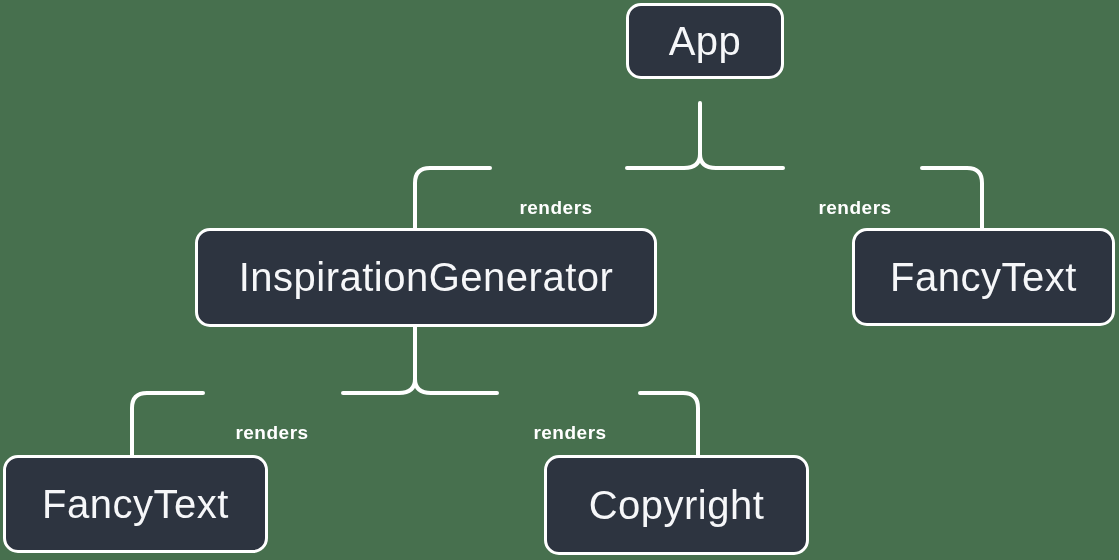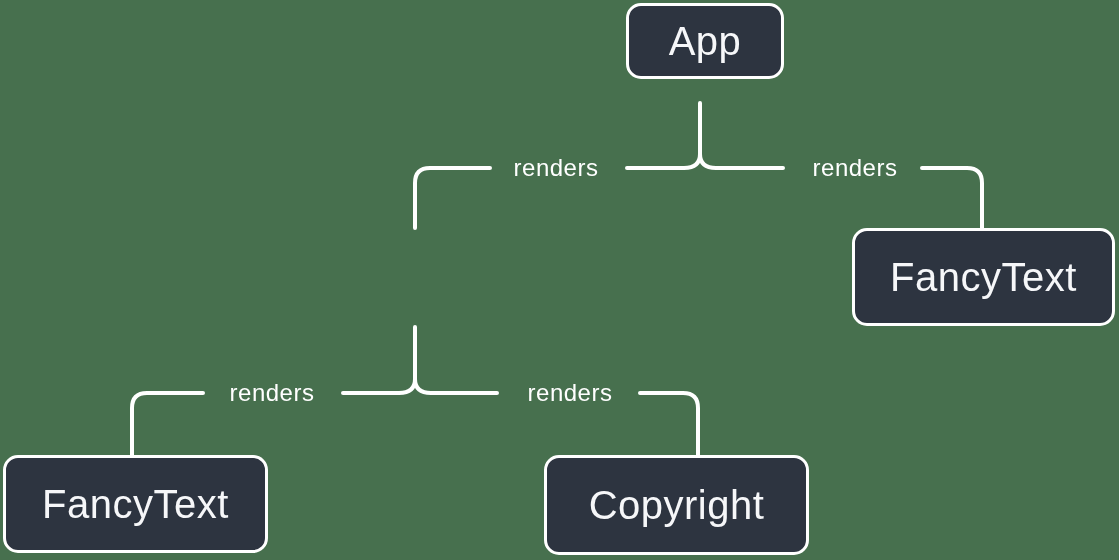--- a/index.html
+++ b/index.html
@@ -49,24 +49,25 @@
   }
   .node-app        { left: 606px; top: 3px;   width: 158px; height: 76px; margin-left: 20px; }
   .node-ig         { left: 195px; top: 228px; width: 462px; height: 99px;  }
   .node-ft-top     { left: 852px; top: 228px; width: 263px; height: 98px;  }
   .node-ft-bottom  { left: 3px;   top: 455px; width: 265px; height: 98px;  }
   .node-copyright  { left: 544px; top: 455px; width: 265px; height: 100px; }
   .edge-label {
     position: absolute;
     transform: translate(-50%, -50%);
     color: var(--edge-label-text);
-    font-size: 24px;
-    font-weight: 400;
+    font-size: 19px;
+    font-weight: 700;
     letter-spacing: 0.5px;
     white-space: nowrap;
+    margin-top: 40px;
   }
   .edge-label-1 { left: 556px; top: 168px; }
   .edge-label-2 { left: 855px; top: 168px; }
   .edge-label-3 { left: 272px; top: 393px; }
   .edge-label-4 { left: 570px; top: 393px; }
 </style>
 </head>
 <body>
 
 <div class="canvas">
@@ -85,20 +86,21 @@
 
     <path d="M 415 379 C 415 388 420 393 431 393 L 497 393"></path>
 
     <path d="M 203 393 L 147 393 Q 132 393 132 408 L 132 455"></path>
 
     <path d="M 640 393 L 683 393 Q 698 393 698 408 L 698 455"></path>
   </svg>
 
   <div class="node node-app">App</div>
 
+  <div class="node node-ig">InspirationGenerator</div>
 
   <div class="node node-ft-top">FancyText</div>
 
   <div class="node node-ft-bottom">FancyText</div>
 
   <div class="node node-copyright">Copyright</div>
 
   <div class="edge-label edge-label-1">renders</div>
 
   <div class="edge-label edge-label-2">renders</div>

